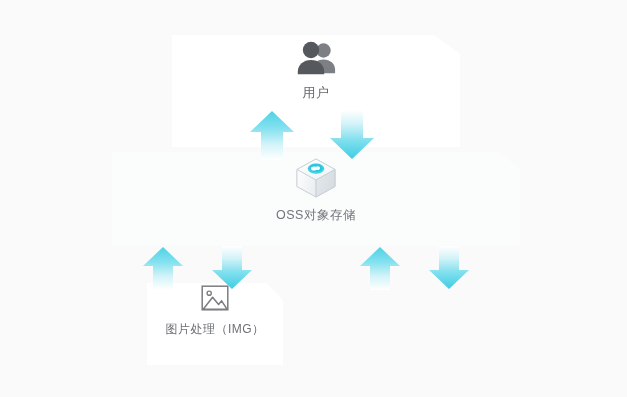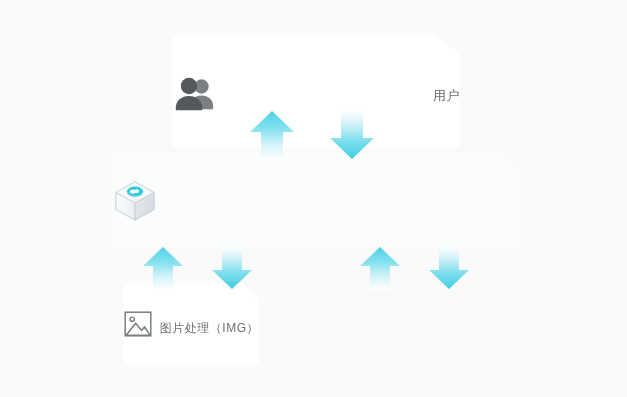--- a/index.html
+++ b/index.html
@@ -37,41 +37,41 @@
   }
   #card-oss {
     left: 112px;
     top: 152px;
     width: 408px;
     height: 94px;
     background: #fbfcfc;
     clip-path: polygon(0 0, 94.5% 0, 100% 17%, 100% 100%, 0 100%);
   }
   #card-img {
-    left: 123px;
+    left: 147px;
     top: 283px;
     width: 136px;
     height: 82px;
     clip-path: polygon(0 0, 88% 0, 100% 21%, 100% 100%, 0 100%);
   }
   #card-mt {
     left: 353px;
     top: 283px;
     width: 136px;
     height: 82px;
     clip-path: polygon(0 0, 88% 0, 100% 21%, 100% 100%, 0 100%);
   }
 
   .card-inner {
     position: absolute;
     left: 0; right: 0; top: 0; bottom: 0;
     display: flex;
-    flex-direction: row;
+    flex-direction: column;
     align-items: center;
-    justify-content: space-between;
+    justify-content: flex-start;
   }
 
   .card-icon {
     display: block;
     line-height: 0;
   }
   .card-label {
     color: #6e7377;
     letter-spacing: .5px;
     white-space: nowrap;
@@ -177,20 +177,21 @@
           <ellipse cx="23" cy="12.6" rx="8.2" ry="5.1" fill="url(#cloudGlow)"></ellipse>
           <ellipse cx="23" cy="12.2" rx="6.4" ry="3.9" fill="#26c6dc"></ellipse>
 
           <g fill="#ffffff">
             <ellipse cx="21" cy="12.4" rx="3.0" ry="2.0"></ellipse>
             <ellipse cx="24.6" cy="12.0" rx="2.5" ry="1.8"></ellipse>
             <rect x="19.6" y="12.2" width="6.6" height="1.9" rx="0.9"></rect>
           </g>
         </svg>
       </span>
+      <span class="card-label">OSS对象存储</span>
     </div>
   </div>
 
   <div class="card" id="card-img">
     <div class="card-inner">
       <span class="card-icon">
         <svg width="30" height="30" viewBox="0 0 30 30" xmlns="http://www.w3.org/2000/svg">
           <rect x="2.2" y="3.2" width="25.6" height="23.6" fill="none" stroke="#7a7e82" stroke-width="1.5"></rect>
           <circle cx="9.2" cy="10.2" r="2.1" fill="none" stroke="#7a7e82" stroke-width="1.4"></circle>
           <path d="M3.2 26.2 L12.6 14.2 L18.6 21.4 L21.6 17.8 L27 26.2 Z" fill="none" stroke="#7a7e82" stroke-width="1.5" stroke-linejoin="round"></path>

